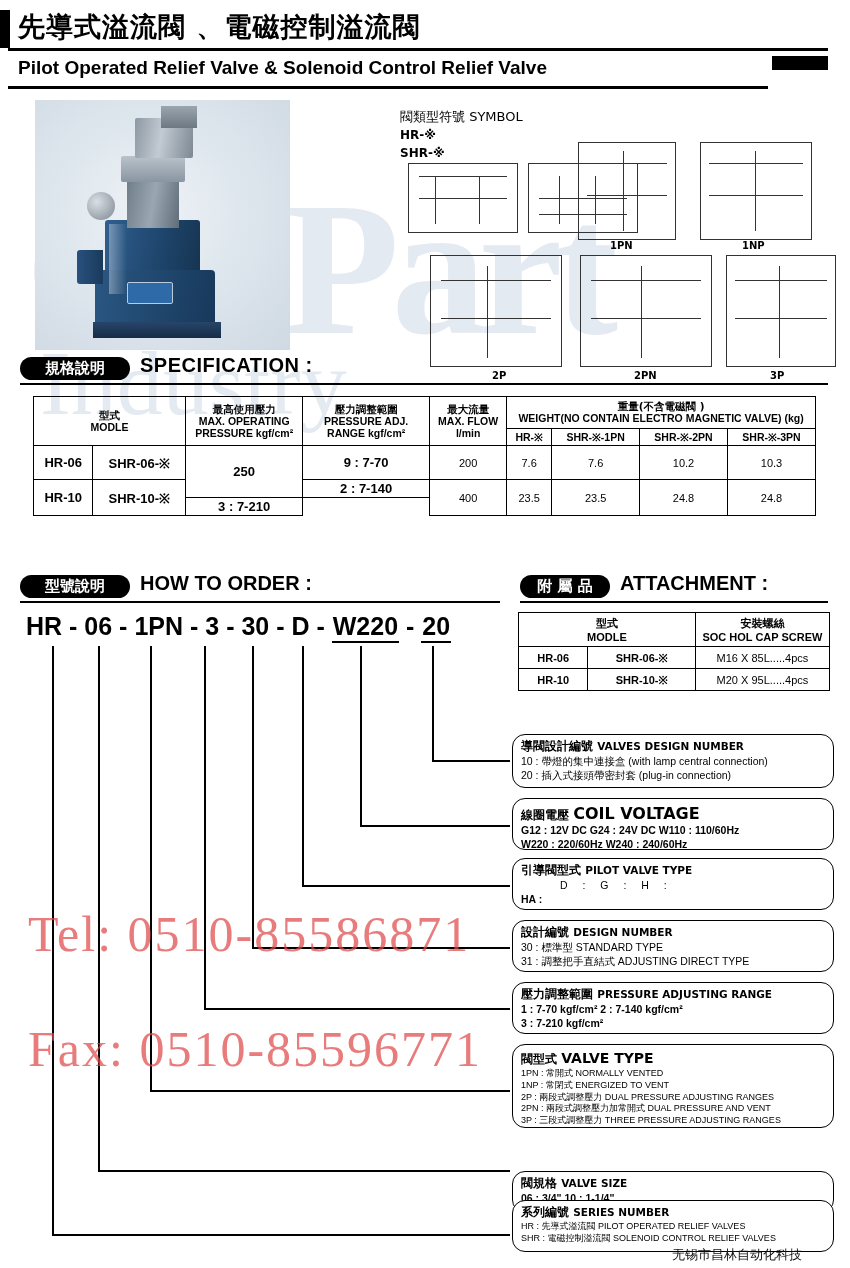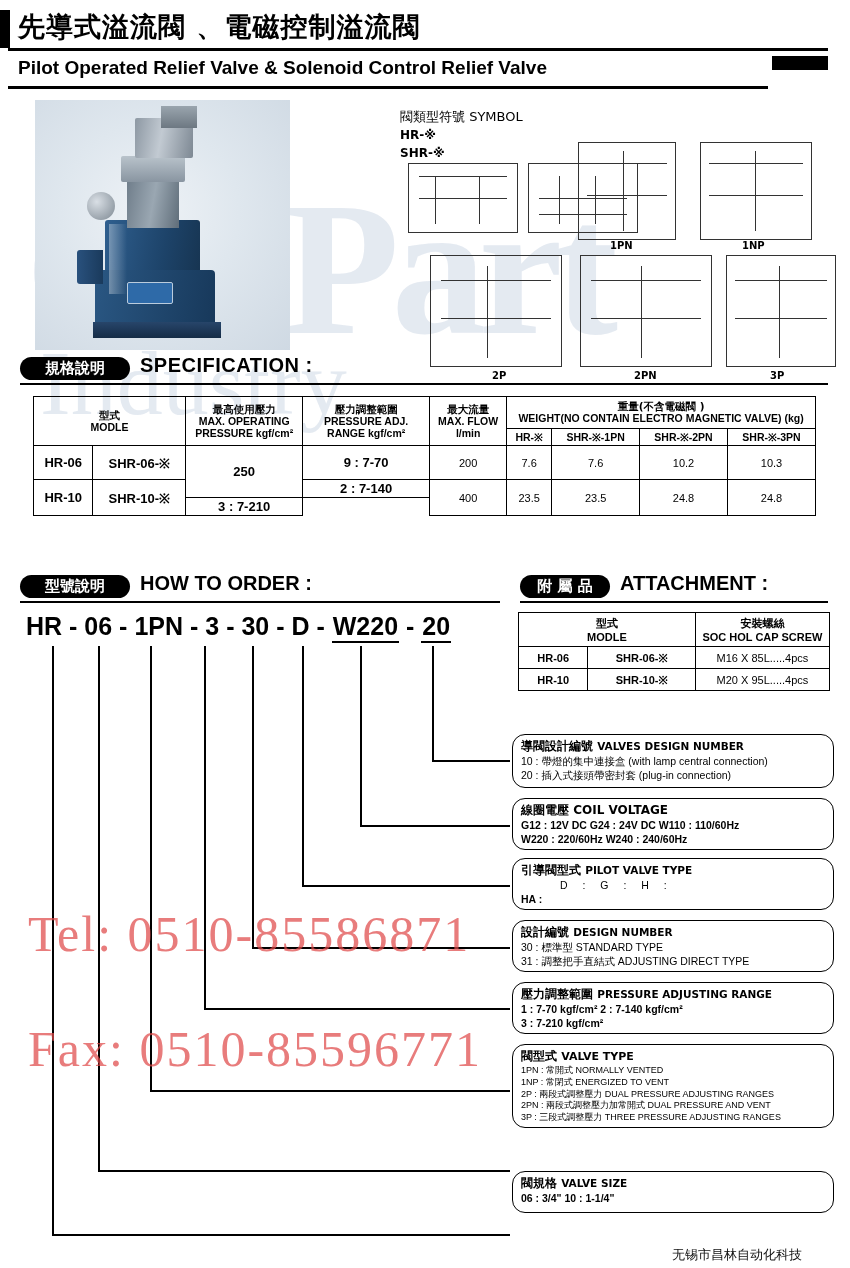--- a/index.html
+++ b/index.html
@@ -367,21 +367,21 @@
 
   <div class="cb" style="left:512px;top:734px;width:322px;height:54px;">
     <div class="ttl"><span>導閥設計編號</span>
       <span style="font-size:10.5px;font-weight:bold;">VALVES DESIGN NUMBER</span></div>
     <div>10 : 帶燈的集中連接盒  (with lamp central connection)</div>
     <div>20 : 插入式接頭帶密封套  (plug-in connection)</div>
   </div>
 
   <div class="cb" style="left:512px;top:798px;width:322px;height:52px;">
     <div class="ttl"><span>線圈電壓</span>
-      <span style="font-size:12px;font-weight:bold;">COIL VOLTAGE</span></div>
+      <span style="font-size:16px;font-weight:bold;">COIL VOLTAGE</span></div>
     <div style="font-weight:bold;">G12 : 12V DC      G24 : 24V DC      W110 : 110/60Hz</div>
     <div style="font-weight:bold;">W220 : 220/60Hz      W240 : 240/60Hz</div>
   </div>
 
   <div class="cb" style="left:512px;top:858px;width:322px;height:52px;">
     <div class="ttl"><span>引導閥型式</span>
       <span style="font-size:10.5px;font-weight:bold;">PILOT VALVE TYPE</span></div>
     <div style="font-weight:normal;letter-spacing:6px;margin-left:39px;">D :            G :            H :</div>
     <div style="font-weight:bold;">HA :</div>
   </div>
@@ -395,32 +395,38 @@
 
   <div class="cb" style="left:512px;top:982px;width:322px;height:52px;">
     <div class="ttl"><span>壓力調整範圍</span>
       <span style="font-size:10.5px;font-weight:bold;">PRESSURE ADJUSTING RANGE</span></div>
     <div style="font-weight:bold;">1 : 7-70 kgf/cm²            2 : 7-140 kgf/cm²</div>
     <div style="font-weight:bold;">3 : 7-210 kgf/cm²</div>
   </div>
 
   <div class="cb" style="left:512px;top:1044px;width:322px;height:84px;">
     <div class="ttl"><span>閥型式</span>
-      <span style="font-size:11px;font-weight:bold;">VALVE TYPE</span></div>
+      <span style="font-size:14px;font-weight:bold;">VALVE TYPE</span></div>
     <div class="mini">1PN : 常開式  NORMALLY VENTED</div>
     <div class="mini">1NP : 常閉式  ENERGIZED TO VENT</div>
     <div class="mini">2P : 兩段式調整壓力  DUAL PRESSURE ADJUSTING RANGES</div>
     <div class="mini">2PN : 兩段式調整壓力加常開式  DUAL PRESSURE AND VENT</div>
     <div class="mini">3P : 三段式調整壓力  THREE PRESSURE ADJUSTING RANGES</div>
   </div>
 
   <div class="cb" style="left:512px;top:1171px;width:322px;height:42px;">
     <div class="ttl"><span>閥規格</span>
       <span style="font-size:10.5px;font-weight:bold;">VALVE SIZE</span></div>
     <div style="font-weight:bold;">06 : 3/4"                10 : 1-1/4"</div>
   </div>
 
+  <div class="cb" style="left:512px;top:1200px;width:322px;height:52px;">
+    <div class="ttl"><span>系列編號</span>
+      <span style="font-size:10.5px;font-weight:bold;">SERIES NUMBER</span></div>
+    <div class="mini">HR : 先導式溢流閥  PILOT OPERATED RELIEF VALVES</div>
+    <div class="mini">SHR : 電磁控制溢流閥  SOLENOID CONTROL RELIEF VALVES</div>
+  </div>
 
   <div class="tel">Tel: 0510-85586871</div>
   <div class="fax">Fax: 0510-85596771</div>
   <div class="footer-cn">无锡市昌林自动化科技</div>
 
 </div>
 
 </body></html>

